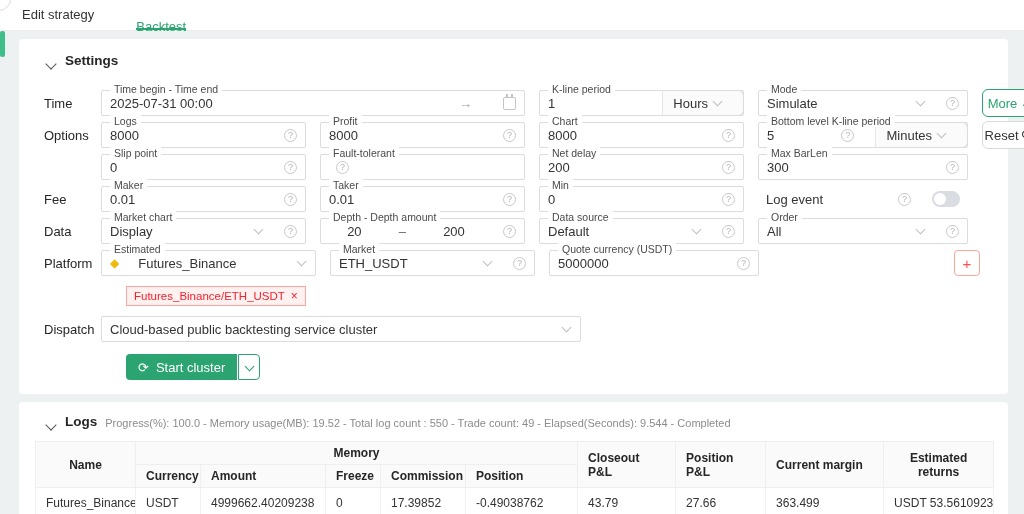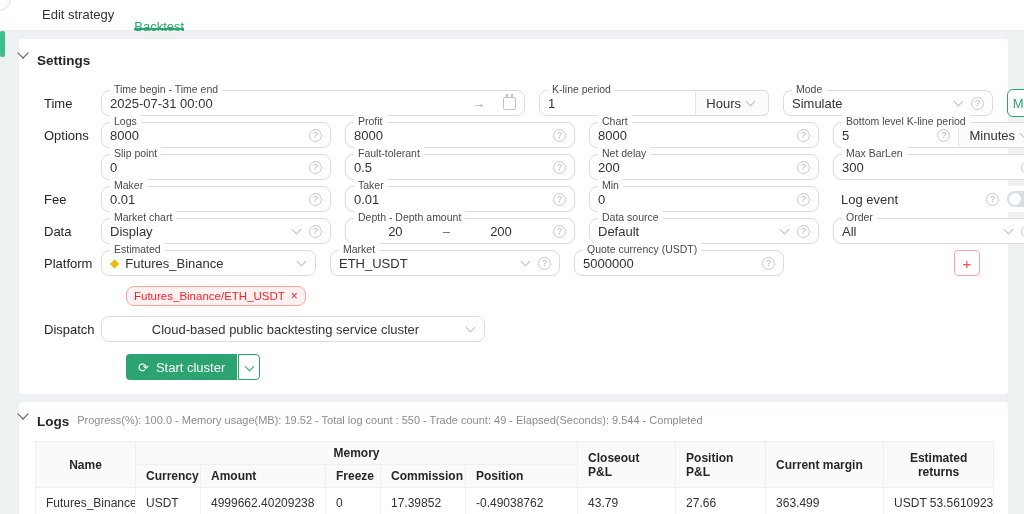--- a/index.html
+++ b/index.html
@@ -9,54 +9,54 @@
     background:#edf1f1; font-family:"Liberation Sans", sans-serif; color:#333;
   }
   
   .corner-circle { position:absolute; top:-13px; left:-13px; width:24px; height:24px;
     border-radius:50%; background:#fff; border:1px solid #ddd; z-index:6; }
   .leftstrip { position:absolute; left:0; top:31px; width:5px; height:26px;
     background:#3fbe8a; border-radius:2px; z-index:5; }
 
   
   .tabbar { height:31px; background:#fff; border-bottom:1px solid #ececec;
-    display:flex; align-items:stretch; padding-left:42px; gap:20px; }
+    display:flex; align-items:stretch; padding-left:22px; gap:42px; }
   .tab { display:flex; align-items:center; font-size:13px; color:#333;
     border-bottom:2px solid transparent; cursor:pointer; }
   .tab.active { color:#2ba471; border-bottom-color:#2ba471;margin-top:24px; }
 
   .panel { background:#fff; border-radius:4px; margin:8px 16px 0 19px; }
   .panel-settings { padding:14px 0 14px 0; }
   .panel-logs { padding:12px 0 14px 0; }
 
-  .section-head { display:flex; align-items:flex-start; }
+  .section-head { display:flex; align-items:flex-end; padding-left:28px; }
   .sec-chev { width:8px; height:8px; border-right:1.6px solid #555; border-bottom:1.6px solid #555;
     transform:rotate(45deg); margin:-4px 10px 0 0; flex:none; }
   .section-title { font-size:13.5px; font-weight:bold; color:#262626; }
   .section-status { font-size:11px; color:#8c8c8c; margin-left:8px; }
 
   .form { margin-top:22px; padding:0 0 0 25px; }
   .frow { display:flex; align-items:center; margin-bottom:6px; height:26px; position:relative; }
   .rlabel { flex:0 0 57px; font-size:13px; color:#262626; }
 
-  .fld { position:relative; height:26px; border:1px solid #dcdcdc; border-radius:8px;
+  .fld { position:relative; height:26px; border:1px solid #dcdcdc; border-radius:2px;
     display:flex; align-items:center; padding:0 8px; background:#fff;
-    font-size:13px; color:#333; margin-right:14px; flex:none; }
+    font-size:13px; color:#333; margin-right:14px; flex:none;gap:13px; }
   .flabel { position:absolute; top:-8px; left:8px; font-size:10.5px; color:#4a4a4a;
     background:#fff; padding:0 4px; white-space:nowrap; z-index:2; }
   .fval { flex:1 1 auto; white-space:nowrap; overflow:hidden; }
-  .w-time { width:424px; } .w-std { width:230px;align-items:center; } .w-c4 { width:210px; } .w-ex { width:215px; }
-  .w-disp { width:384px;text-align:center; }
+  .w-time { width:424px; } .w-std { width:205px;align-items:center; } .w-c4 { width:210px; } .w-ex { width:215px; }
+  .w-disp { width:480px; }
 
   .cv { width:7px; height:7px; border-right:1.4px solid #bfbfbf; border-bottom:1.4px solid #bfbfbf;
     transform:rotate(45deg); flex:none; margin:-3px 2px 0 6px; }
   .help { width:13px; height:13px; border:1px solid #c9c9c9; border-radius:50%;
     color:#b3b3b3; font-size:9px; line-height:11px; text-align:center; flex:none; margin-left:7px; }
   .addon { align-self:stretch; display:flex; align-items:center; border-left:1px solid #e6e6e6;
-    background:#fbfbfb; margin:-1px -9px -1px 8px; padding:0 12px 0 10px;
+    background:#fbfbfb; margin:-1px -9px -1px 8px; padding:0 20px 0 10px;
     border-radius:0 6px 6px 0; border-top:1px solid #dcdcdc; border-bottom:1px solid #dcdcdc;
     border-right:1px solid #dcdcdc; color:#333; }
   .arrow { color:#999; flex:none; padding:0 10px; }
   .dash { color:#666; flex:none; padding:0 6px; }
   .center { text-align:center; }
 
   .cal-icon { flex:none; margin-left:8px; width:13px; height:13px; position:relative;
     border:1.3px solid #c4c4c4; border-radius:2px; }
   .cal-icon::before { content:""; position:absolute; top:-4px; left:2px; width:2px; height:3px; background:#c4c4c4; }
   .cal-icon::after  { content:""; position:absolute; top:-4px; right:2px; width:2px; height:3px; background:#c4c4c4; }
@@ -73,21 +73,21 @@
   .toggle { width:28px; height:16px; border-radius:8px; background:#d9dde1; position:relative;
     flex:none; margin-left:8px; cursor:pointer; }
   .toggle::after { content:""; position:absolute; top:2px; left:2px; width:12px; height:12px;
     border-radius:50%; background:#fff; }
   .plain { border:none; padding:0 8px; }
 
   .ex-icon { color:#f0b90b; font-size:12px; margin-right:6px; flex:none; }
 
   .tagrow { margin:10px 0 10px 82px; height:20px; display:flex; }
   .tag { display:inline-flex; align-items:center; gap:6px; height:20px; padding:0 7px;
-    background:#fff1f0; border:1px solid #ffa39e; border-radius:8px;
+    background:#fff1f0; border:1px solid #ffa39e; border-radius:0;
     font-size:11.5px; color:#f5222d; }
   .tag .x { cursor:pointer; font-size:12px; }
 
   .btnrow { margin-left:82px; display:flex; align-items:center; margin-top:12px; }
   .btn-start { height:26px; background:#2ba471; color:#fff; border-radius:4px 0 0 4px;
     display:flex; align-items:center; gap:7px; padding:0 12px; font-size:13px; cursor:pointer; }
   .btn-start .ref { font-size:13px; }
   .btn-start-caret { height:26px; width:22px; background:#fff; border:1px solid #2ba471;
     border-radius:0 4px 4px 0; margin-left:1px; display:flex; align-items:center;
     justify-content:center; cursor:pointer; }
@@ -182,21 +182,20 @@
 
     <div class="frow">
       <div class="rlabel"></div>
       <div class="fld w-std">
         <span class="flabel">Slip point</span>
         <span class="fval">0</span>
         <span class="help">?</span>
       </div>
       <div class="fld w-std">
         <span class="flabel">Fault-tolerant</span>
-        <span class="fval">0.5</span>
         <span class="help">?</span>
       </div>
       <div class="fld w-std">
         <span class="flabel">Net delay</span>
         <span class="fval">200</span>
         <span class="help">?</span>
       </div>
       <div class="fld w-c4">
         <span class="flabel">Max BarLen</span>
         <span class="fval">300</span>

